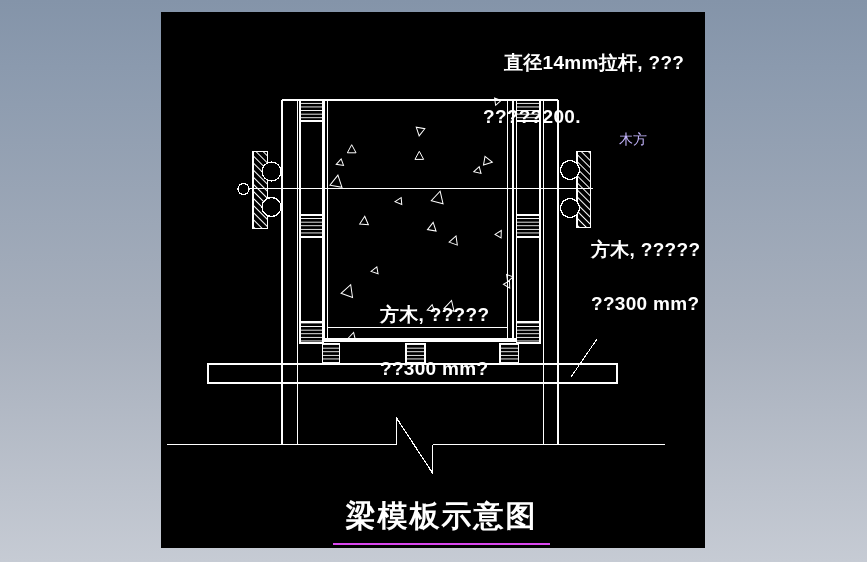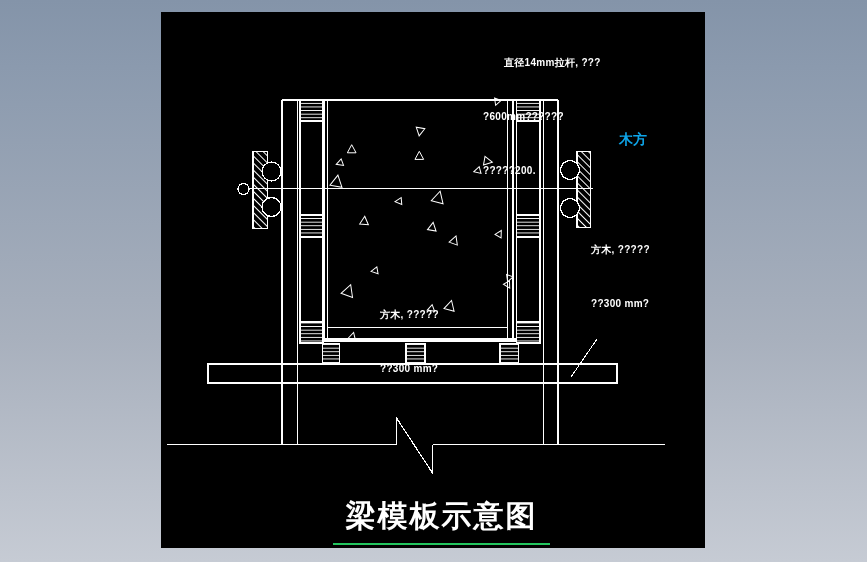--- a/index.html
+++ b/index.html
@@ -9,30 +9,30 @@
     background:linear-gradient(180deg,#8494a9 0%,#8b9aae 12%,#a8b0bd 60%,#c6cbd4 100%);
     overflow:hidden;
     font-family:"Liberation Sans","DejaVu Sans",sans-serif;
   }
   .canvas{
     position:absolute;left:161px;top:12px;width:544px;height:536px;
     background:#000;
   }
   .canvas svg{position:absolute;left:0;top:0;}
   .note{
-    position:absolute;color:#fff;font-size:10px;font-weight:700;
+    position:absolute;color:#fff;font-size:19px;font-weight:700;
     line-height:18px;white-space:pre;letter-spacing:0.3px;
   }
   .note .ind{padding-left:21px;}
-  .single{position:absolute;color:#0ea5e9;font-size:14px;font-weight:700;white-space:pre;}
+  .single{position:absolute;color:#c4b5fd;font-size:14px;font-weight:400;white-space:pre;}
   .title{
     position:absolute;left:172px;top:484px;width:217px;
     color:#fff;font-size:30px;font-weight:700;text-align:center;
     letter-spacing:2px;white-space:pre;
-    border-bottom:2px solid #22c55e;padding-bottom:6px;
+    border-bottom:2px solid #d946ef;padding-bottom:6px;
   }
 </style>
 </head>
 <body>
 
 <div class="stage">
   <div class="canvas">
 
     <svg width="544" height="536" viewBox="0 0 544 536" shape-rendering="crispEdges">
       <defs>
@@ -98,21 +98,20 @@
           <polygon points="0,-7 6.09,4.34 -6.09,4.34" fill="none" stroke="#ffffff" stroke-width="1" transform="translate(187.3,279.3) rotate(20)" shape-rendering="auto"></polygon>
           <polygon points="0,-4 3.48,2.48 -3.48,2.48" fill="none" stroke="#ffffff" stroke-width="1" transform="translate(270,296.7) rotate(250)" shape-rendering="auto"></polygon>
           <polygon points="0,-6 5.22,3.7199999999999998 -5.22,3.7199999999999998" fill="none" stroke="#ffffff" stroke-width="1" transform="translate(289,294.3) rotate(15)" shape-rendering="auto"></polygon>
           <polygon points="0,-5 4.35,3.1 -4.35,3.1" fill="none" stroke="#ffffff" stroke-width="1" transform="translate(191.3,325.3) rotate(15)" shape-rendering="auto"></polygon>
           <polygon points="0,-4 3.48,2.48 -3.48,2.48" fill="none" stroke="#ffffff" stroke-width="1" transform="translate(346.7,272.7) rotate(150)" shape-rendering="auto"></polygon>
         </g>
     </svg>
 
     <div class="note" style="left:322px;top:6px;">
       <div class="ind">直径14mm拉杆, ???</div>
-      <div>?600mm??????</div>
       <div>?????200.</div>
     </div>
 
     <div class="single" style="left:458px;top:119px;">木方</div>
 
     <div class="note" style="left:430px;top:193px;">
       <div>方木, ?????</div>
       <div>??300 mm?</div>
     </div>
 

